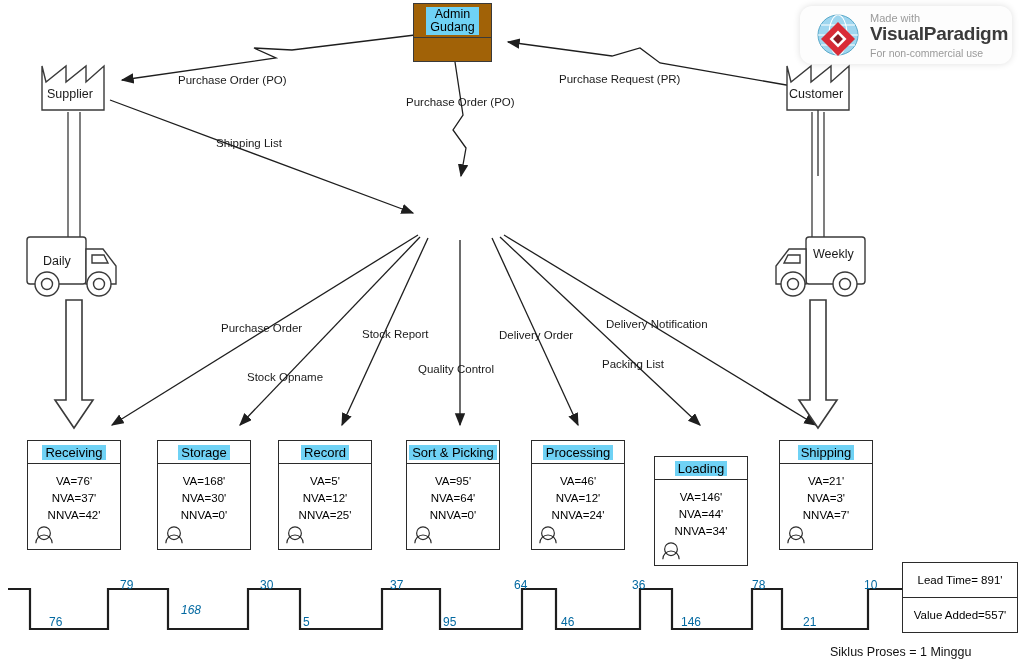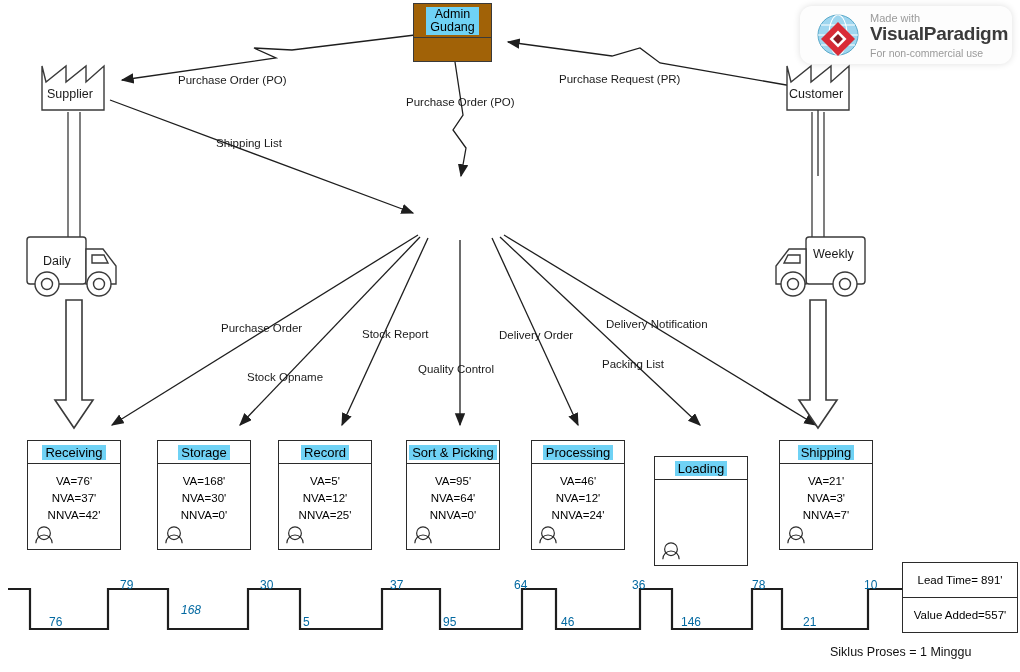--- a/index.html
+++ b/index.html
@@ -211,20 +211,25 @@
           <div>NNVA=24'</div>
         </div>
         <svg class="op" viewBox="0 0 22 22">
           <circle cx="11" cy="9" r="7" fill="#fff" stroke="#2b2b2b" stroke-width="1.3"></circle>
           <path d="M2,20 a9,9 0 0 1 18,0" fill="none" stroke="#2b2b2b" stroke-width="1.3"></path>
         </svg>
       </div>
       <div class="proc" style="left: 654px; top: 440px; margin-top: 16px;">
         <div class="ptitle">
           <span>Loading</span>
+        </div>
+        <div class="pbody">
+          <div>VA=146'</div>
+          <div>NVA=44'</div>
+          <div>NNVA=34'</div>
         </div>
         <svg class="op" viewBox="0 0 22 22">
           <circle cx="11" cy="9" r="7" fill="#fff" stroke="#2b2b2b" stroke-width="1.3"></circle>
           <path d="M2,20 a9,9 0 0 1 18,0" fill="none" stroke="#2b2b2b" stroke-width="1.3"></path>
         </svg>
       </div>
       <div class="proc" style="left: 779px; top: 440px;">
         <div class="ptitle">
           <span>Shipping</span>
         </div>

